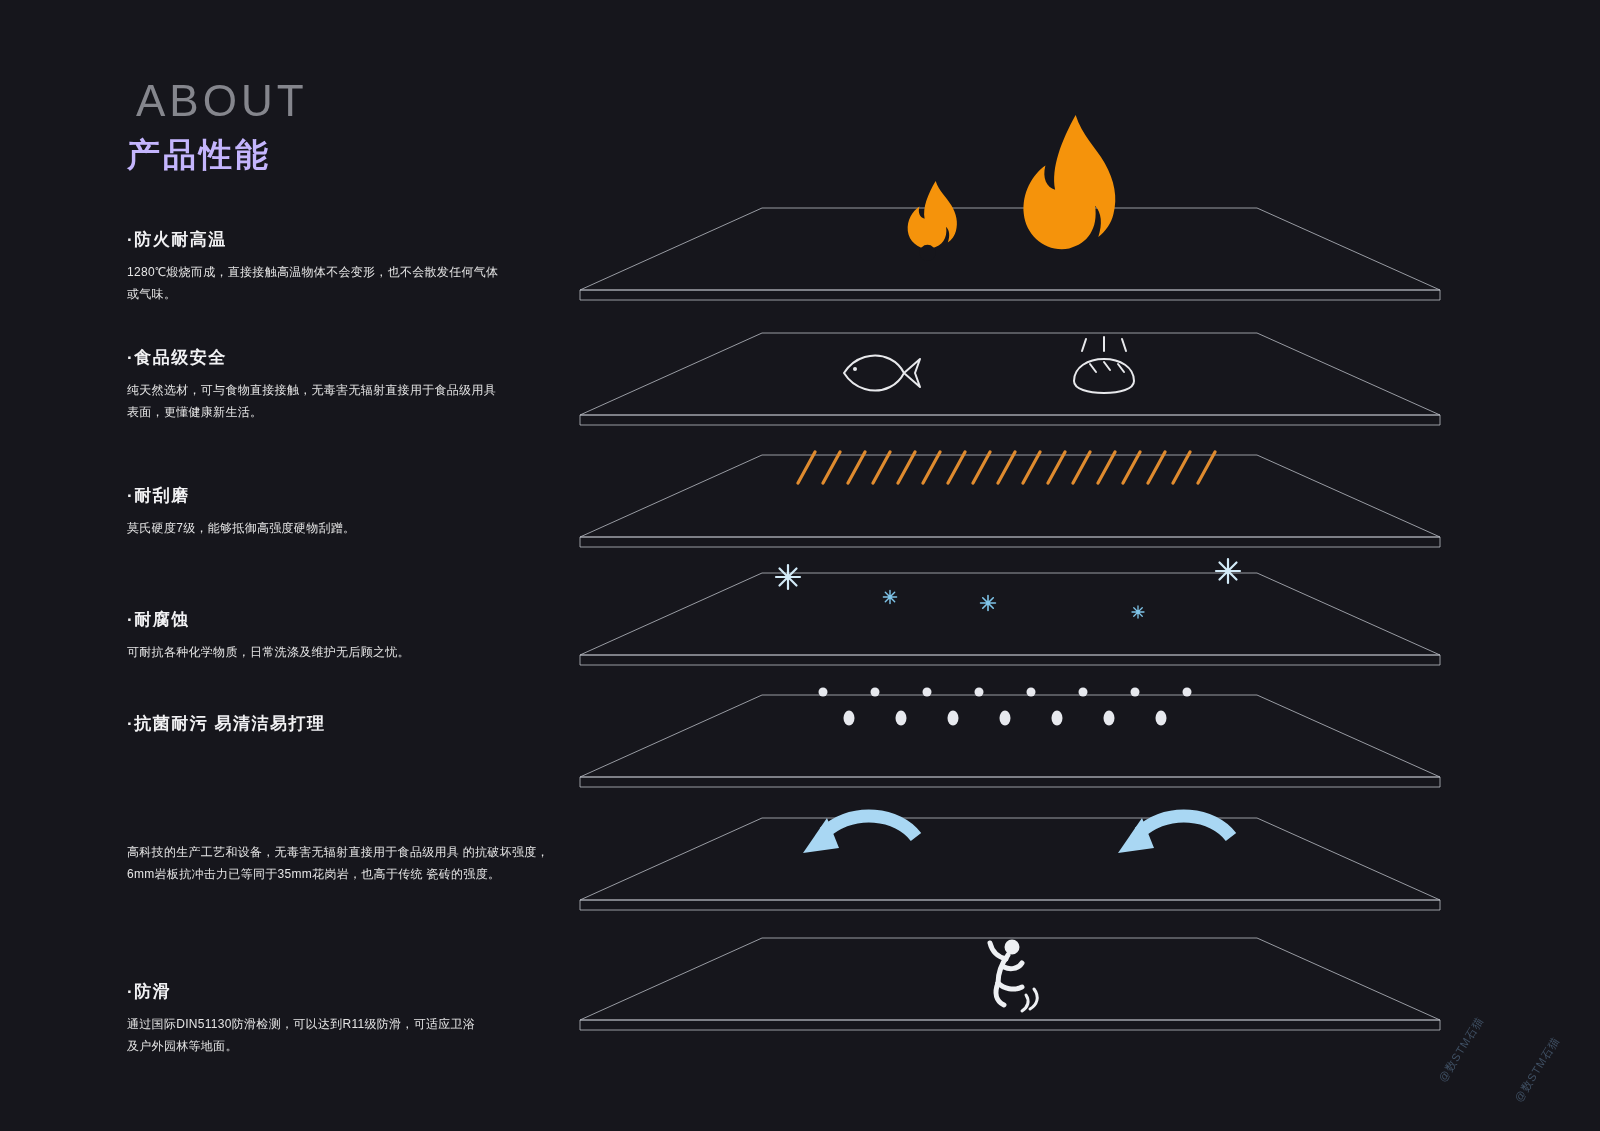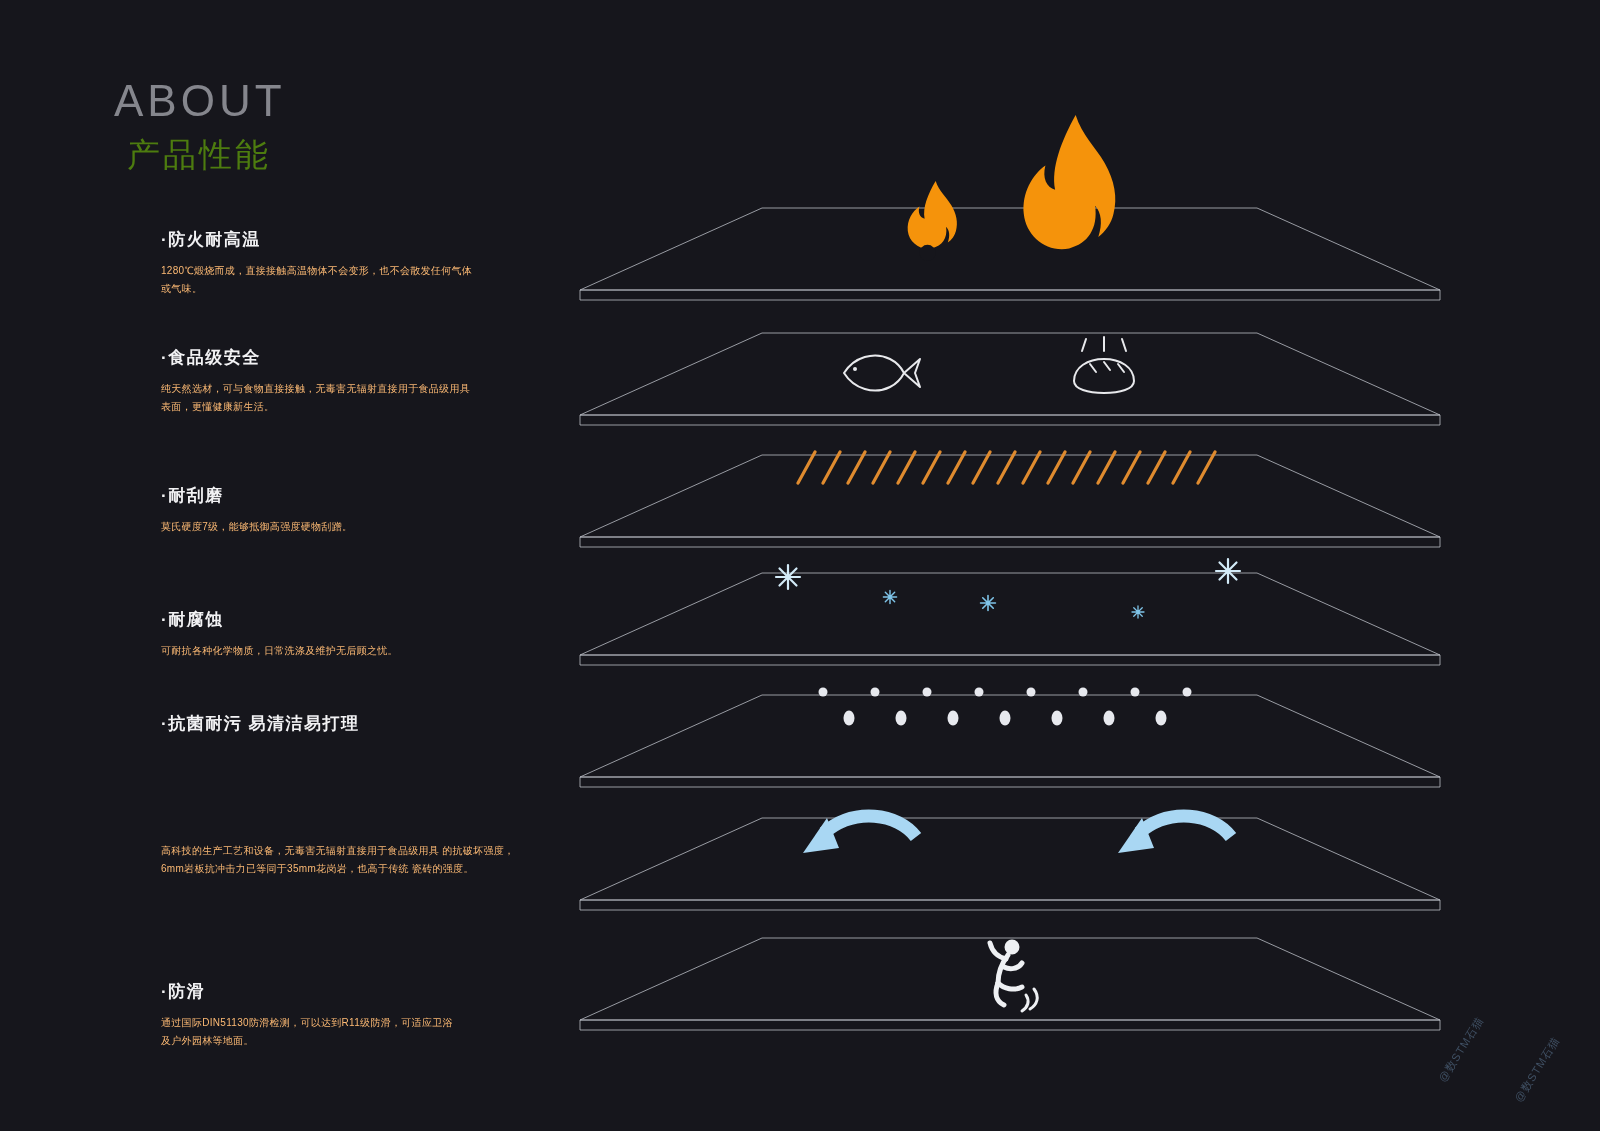--- a/index.html
+++ b/index.html
@@ -3,33 +3,33 @@
 <meta charset="utf-8">
 <style>
   html,body{margin:0;padding:0;background:#0e0e12;}
   .canvas{
     position:relative;width:1600px;height:1131px;overflow:hidden;
     background:#16161c;
     font-family:"Liberation Sans", sans-serif;
     color:#fff;
   }
   .about-en{
-    position:absolute;left:114px;top:76px;
+    position:absolute;left:136px;top:76px;
     font-size:44px;font-weight:400;letter-spacing:4px;color:#85868d;
   }
   .about-zh{
     position:absolute;left:127px;top:133px;
-    font-size:33px;font-weight:400;letter-spacing:3px;color:#4d7c0f;text-align:center;
+    font-size:33px;font-weight:700;letter-spacing:3px;color:#c4b5fd;text-align:center;
   }
-  .feature{position:absolute;left:127px;width:450px;margin-left:34px;}
+  .feature{position:absolute;left:127px;width:450px;}
   .feature-title{
     font-size:17px;font-weight:700;color:#f2f2f4;letter-spacing:1.5px;
   }
   .feature-desc{
-    margin-top:11px;font-size:10px;line-height:1.8;color:#fdba74;
+    margin-top:11px;font-size:12px;line-height:1.8;color:#e5e5e5;
     white-space:pre-line;letter-spacing:.3px;
   }
   .diagram{position:absolute;left:570px;top:95px;}
   .watermark{
     position:absolute;color:#44566b;font-size:11px;letter-spacing:1px;
     transform:rotate(-58deg);opacity:.9;white-space:nowrap;
   }
   .wm1{left:1424px;top:1042px;}
   .wm2{left:1500px;top:1062px;}
 </style>

